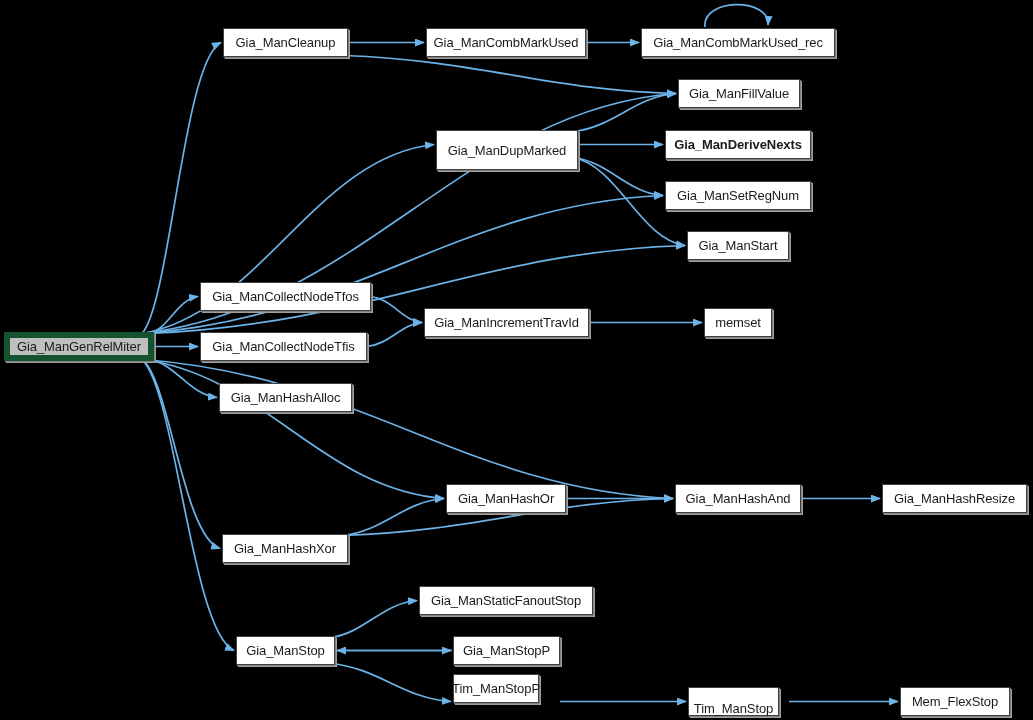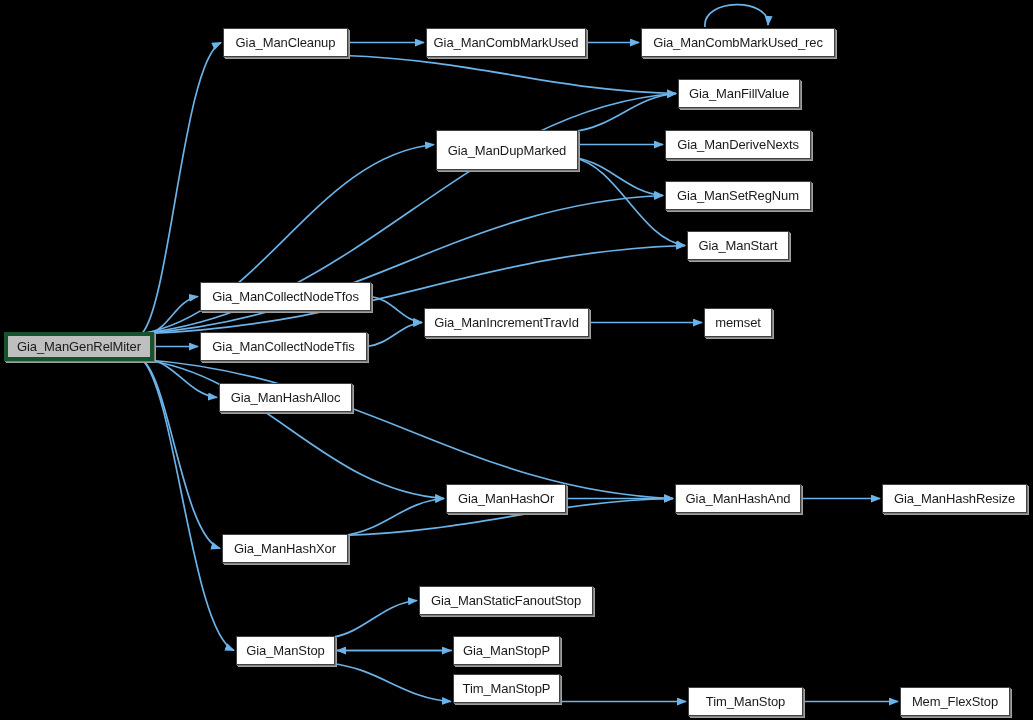--- a/index.html
+++ b/index.html
@@ -34,21 +34,21 @@
     font-family: "Liberation Sans", sans-serif;
     font-size: 13px;
     color: #1a1a1a;
     letter-spacing: -0.1px;
     white-space: nowrap;
     cursor: pointer;
     z-index: 5;
   }
   .node-box.root {
     background: #bfbfbf;
-    border: 4px solid #14532d;
+    border: 6px solid #14532d;
   }
   .node-label {
     line-height: 1;
     padding: 0 4px;
   }
 </style>
 </head>
 <body>
 
 <div id="canvas">
@@ -106,21 +106,21 @@
       </div>
       <div class="node-box" style="left: 641px; top: 28px; width: 194px; height: 29px;">
         <span class="node-label">Gia_ManCombMarkUsed_rec</span>
       </div>
       <div class="node-box" style="left: 678px; top: 79px; width: 122px; height: 29px;">
         <span class="node-label">Gia_ManFillValue</span>
       </div>
       <div class="node-box" style="left: 436px; top: 130px; width: 142px; height: 40px;">
         <span class="node-label">Gia_ManDupMarked</span>
       </div>
-      <div class="node-box" style="left: 665px; top: 130px; width: 146px; height: 29px;">
+      <div class="node-box" style="left: 665px; top: 130px; width: 146px; height: 29px; font-weight: bold;">
         <span class="node-label">Gia_ManDeriveNexts</span>
       </div>
       <div class="node-box" style="left: 665px; top: 181px; width: 146px; height: 29px;">
         <span class="node-label">Gia_ManSetRegNum</span>
       </div>
       <div class="node-box" style="left: 687px; top: 231px; width: 102px; height: 29px;">
         <span class="node-label">Gia_ManStart</span>
       </div>
       <div class="node-box" style="left: 200px; top: 282px; width: 171px; height: 29px;">
         <span class="node-label">Gia_ManCollectNodeTfos</span>
@@ -151,23 +151,23 @@
       </div>
       <div class="node-box" style="left: 419px; top: 586px; width: 174px; height: 29px;">
         <span class="node-label">Gia_ManStaticFanoutStop</span>
       </div>
       <div class="node-box" style="left: 236px; top: 636px; width: 99px; height: 29px;">
         <span class="node-label">Gia_ManStop</span>
       </div>
       <div class="node-box" style="left: 453px; top: 636px; width: 107px; height: 29px;">
         <span class="node-label">Gia_ManStopP</span>
       </div>
-      <div class="node-box" style="left: 453px; top: 674px; width: 107px; height: 29px;">
+      <div class="node-box" style="left: 453px; top: 674px; width: 86px; height: 29px;">
         <span class="node-label">Tim_ManStopP</span>
       </div>
-      <div class="node-box" style="left: 688px; top: 687px; width: 115px; height: 29px;">
+      <div class="node-box" style="left: 688px; top: 687px; width: 91px; height: 29px; align-items: flex-end;">
         <span class="node-label">Tim_ManStop</span>
       </div>
       <div class="node-box" style="left: 900px; top: 687px; width: 110px; height: 29px;">
         <span class="node-label">Mem_FlexStop</span>
       </div>
     </div>
 </div>
 
 </body></html>

